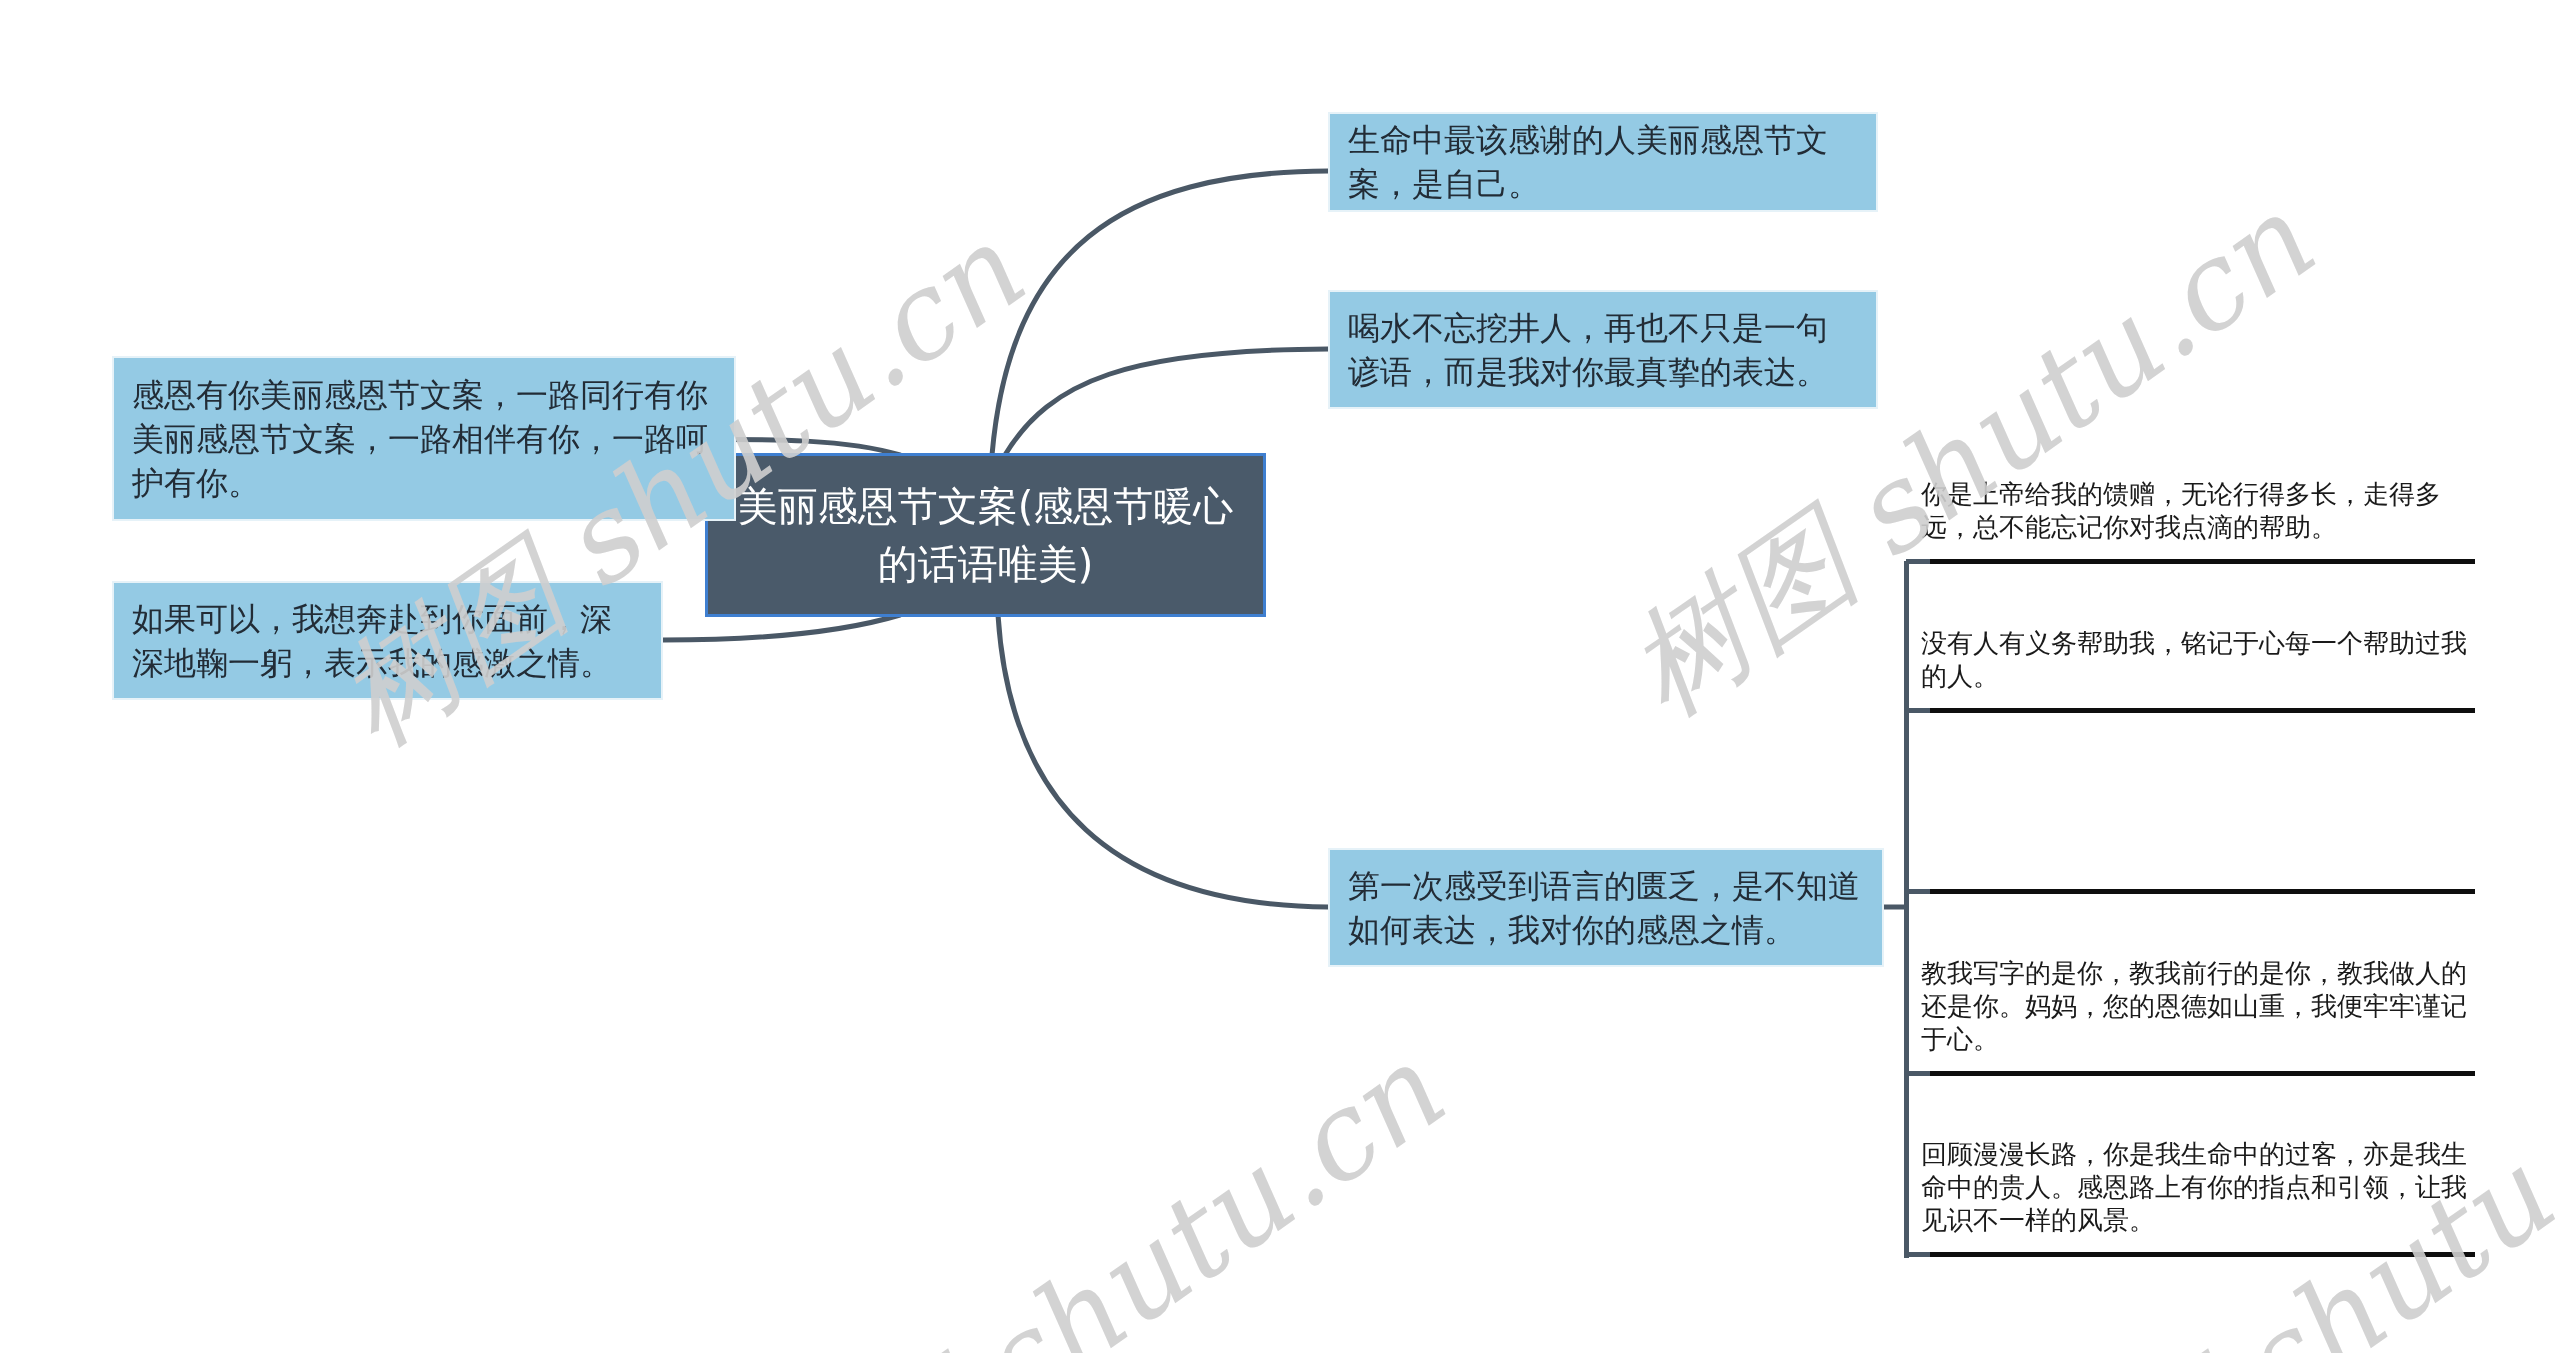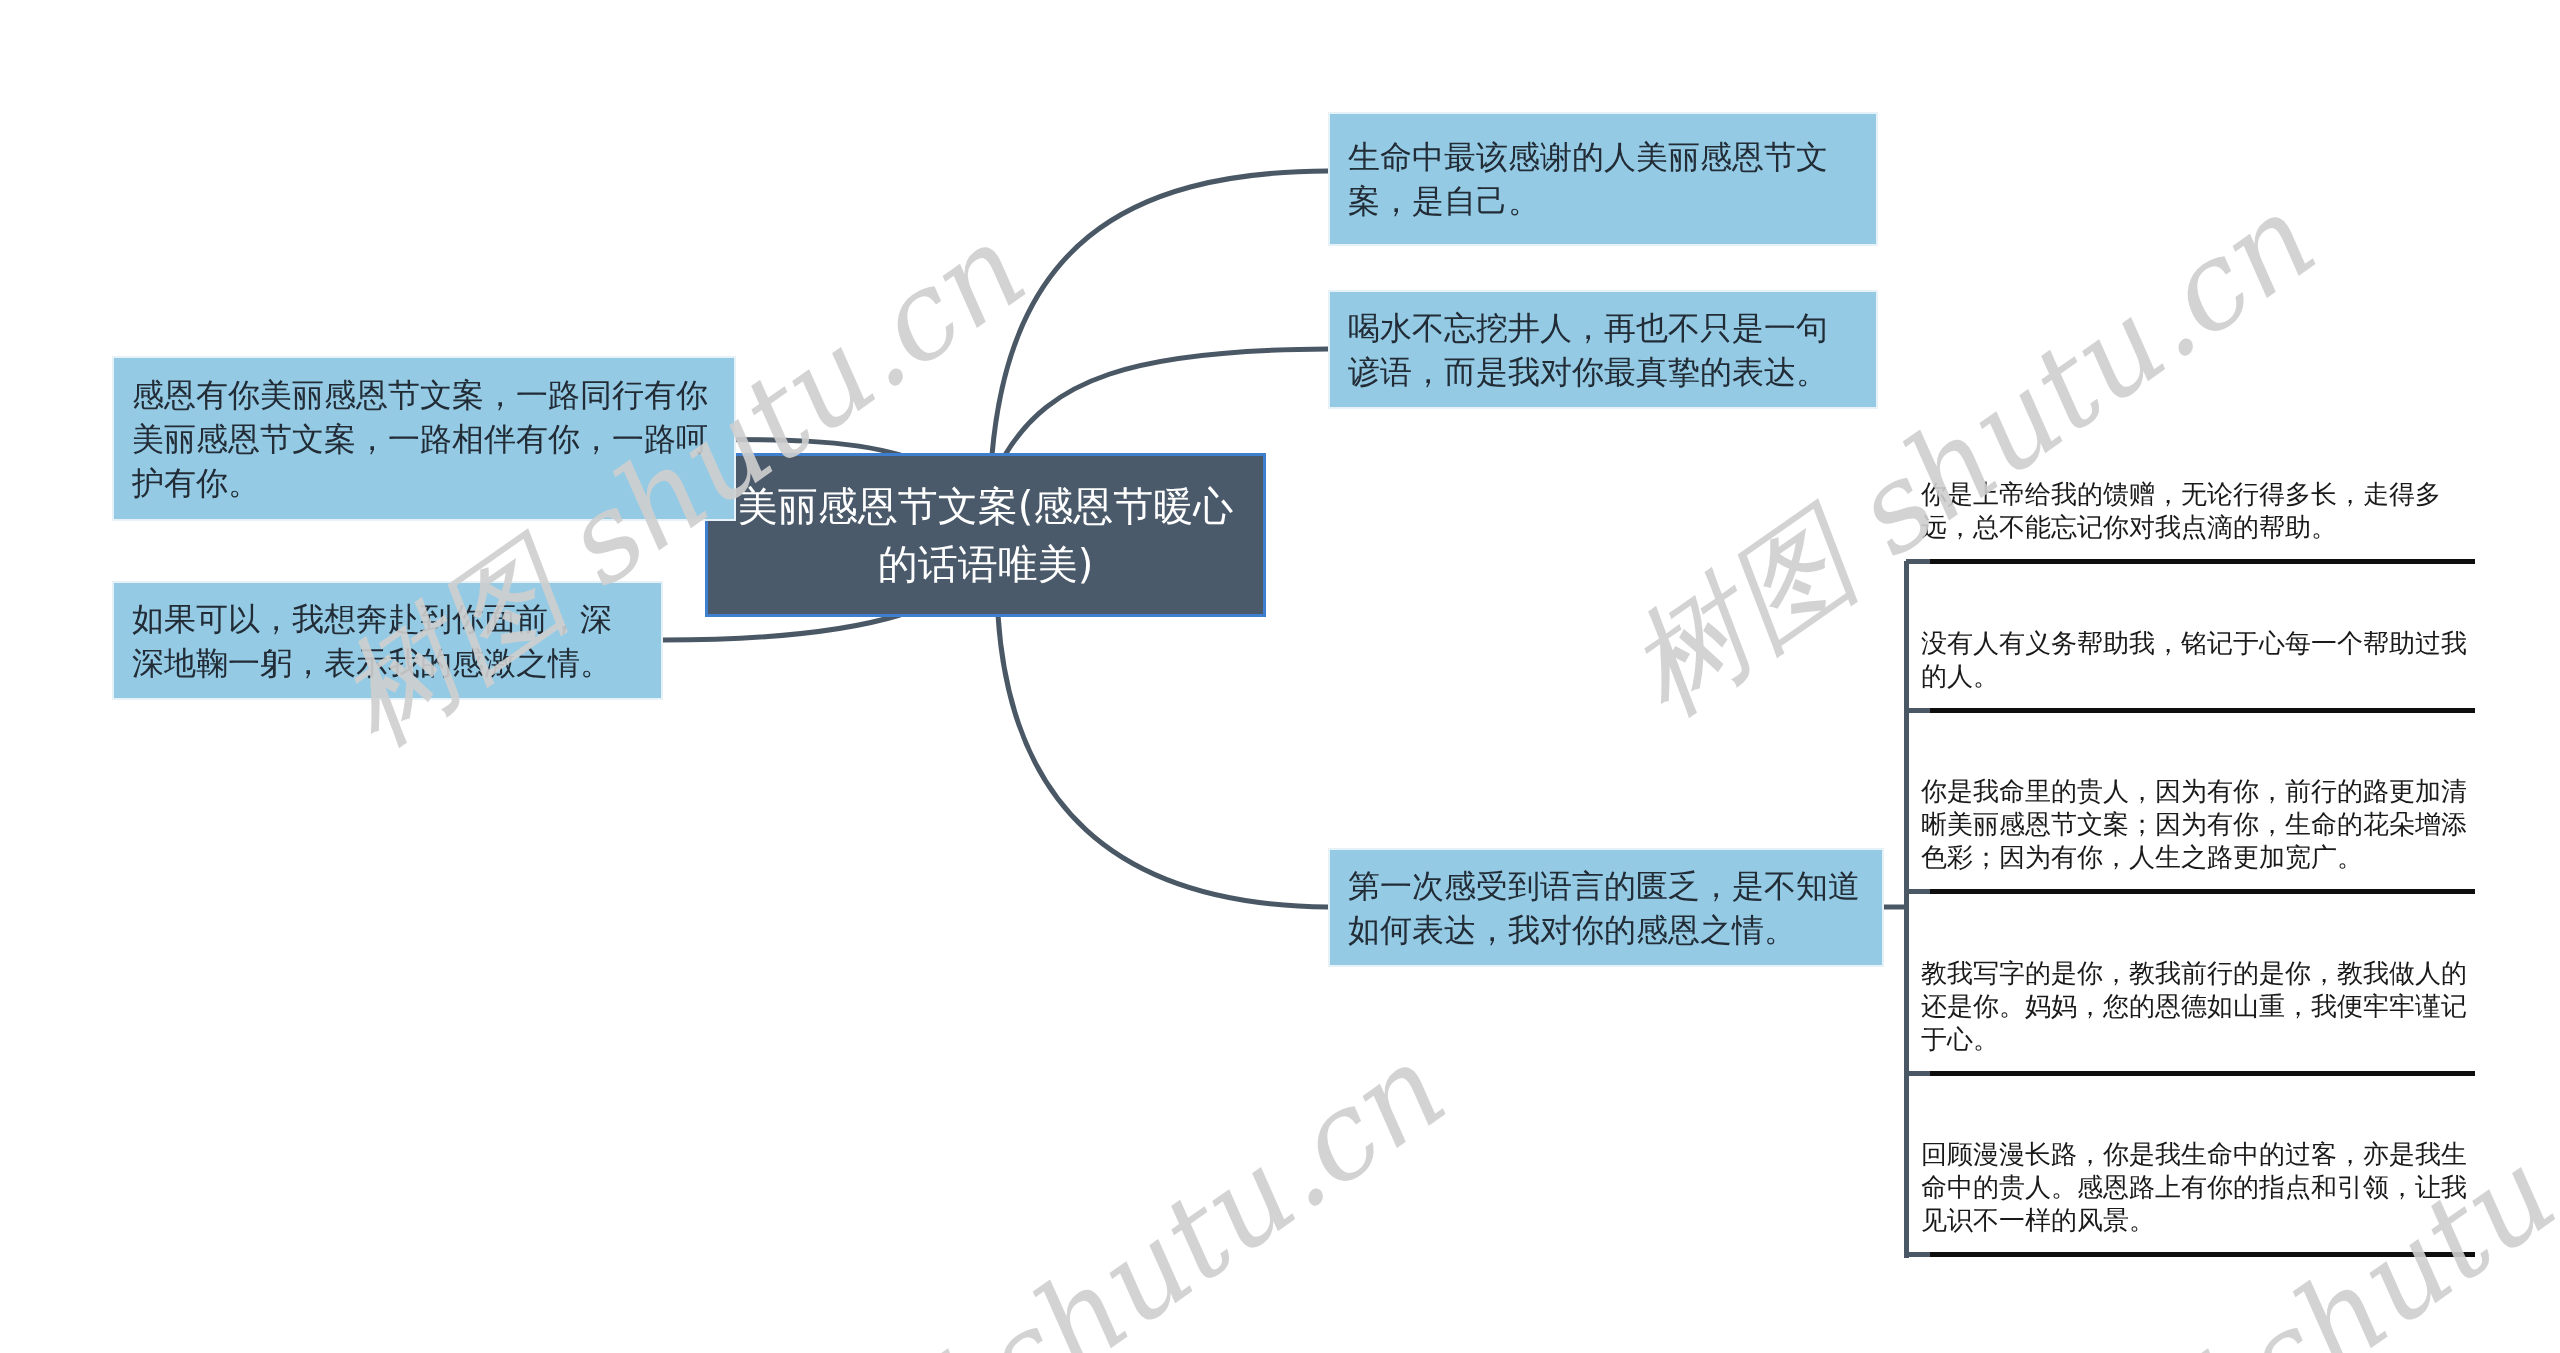--- a/index.html
+++ b/index.html
@@ -72,21 +72,21 @@
     <span>美丽感恩节文案(感恩节暖心的话语唯美)</span>
   </div>
 
   <div class="node" style="left:112px; top:356px; width:624px; height:165px;font-family:Liberation Serif, serif;">
     <span>感恩有你美丽感恩节文案，一路同行有你美丽感恩节文案，一路相伴有你，一路呵护有你。</span>
   </div>
   <div class="node" style="left:112px; top:581px; width:551px; height:119px;">
     <span>如果可以，我想奔赴到你面前，深深地鞠一躬，表示我的感激之情。</span>
   </div>
 
-  <div class="node" style="left:1328px; top:112px; width:550px; height:134px;">
+  <div class="node" style="left:1328px; top:112px; width:550px; height:100px;">
     <span>生命中最该感谢的人美丽感恩节文案，是自己。</span>
   </div>
   <div class="node" style="left:1328px; top:290px; width:550px; height:119px;">
     <span>喝水不忘挖井人，再也不只是一句谚语，而是我对你最真挚的表达。</span>
   </div>
   <div class="node" style="left:1328px; top:848px; width:556px; height:119px;">
     <span>第一次感受到语言的匮乏，是不知道如何表达，我对你的感恩之情。</span>
   </div>
 
   <div class="bracket" style="top:561px; height:697px;"></div>
@@ -94,23 +94,20 @@
   <div class="leaf" style="top:478px;">
     <span>你是上帝给我的馈赠，无论行得多长，走得多远，总不能忘记你对我点滴的帮助。</span>
   </div>
   <div class="sep" style="top:559px;"></div>
 
   <div class="leaf" style="top:627px;">
     <span>没有人有义务帮助我，铭记于心每一个帮助过我的人。</span>
   </div>
   <div class="sep" style="top:708px;"></div>
 
-  <div class="leaf" style="top:775px;">
-    <span>你是我命里的贵人，因为有你，前行的路更加清晰美丽感恩节文案；因为有你，生命的花朵增添色彩；因为有你，人生之路更加宽广。</span>
-  </div>
   <div class="sep" style="top:889px;"></div>
 
   <div class="leaf" style="top:957px;">
     <span>教我写字的是你，教我前行的是你，教我做人的还是你。妈妈，您的恩德如山重，我便牢牢谨记于心。</span>
   </div>
   <div class="sep" style="top:1071px;"></div>
 
   <div class="leaf" style="top:1138px;">
     <span>回顾漫漫长路，你是我生命中的过客，亦是我生命中的贵人。感恩路上有你的指点和引领，让我见识不一样的风景。</span>
   </div>

